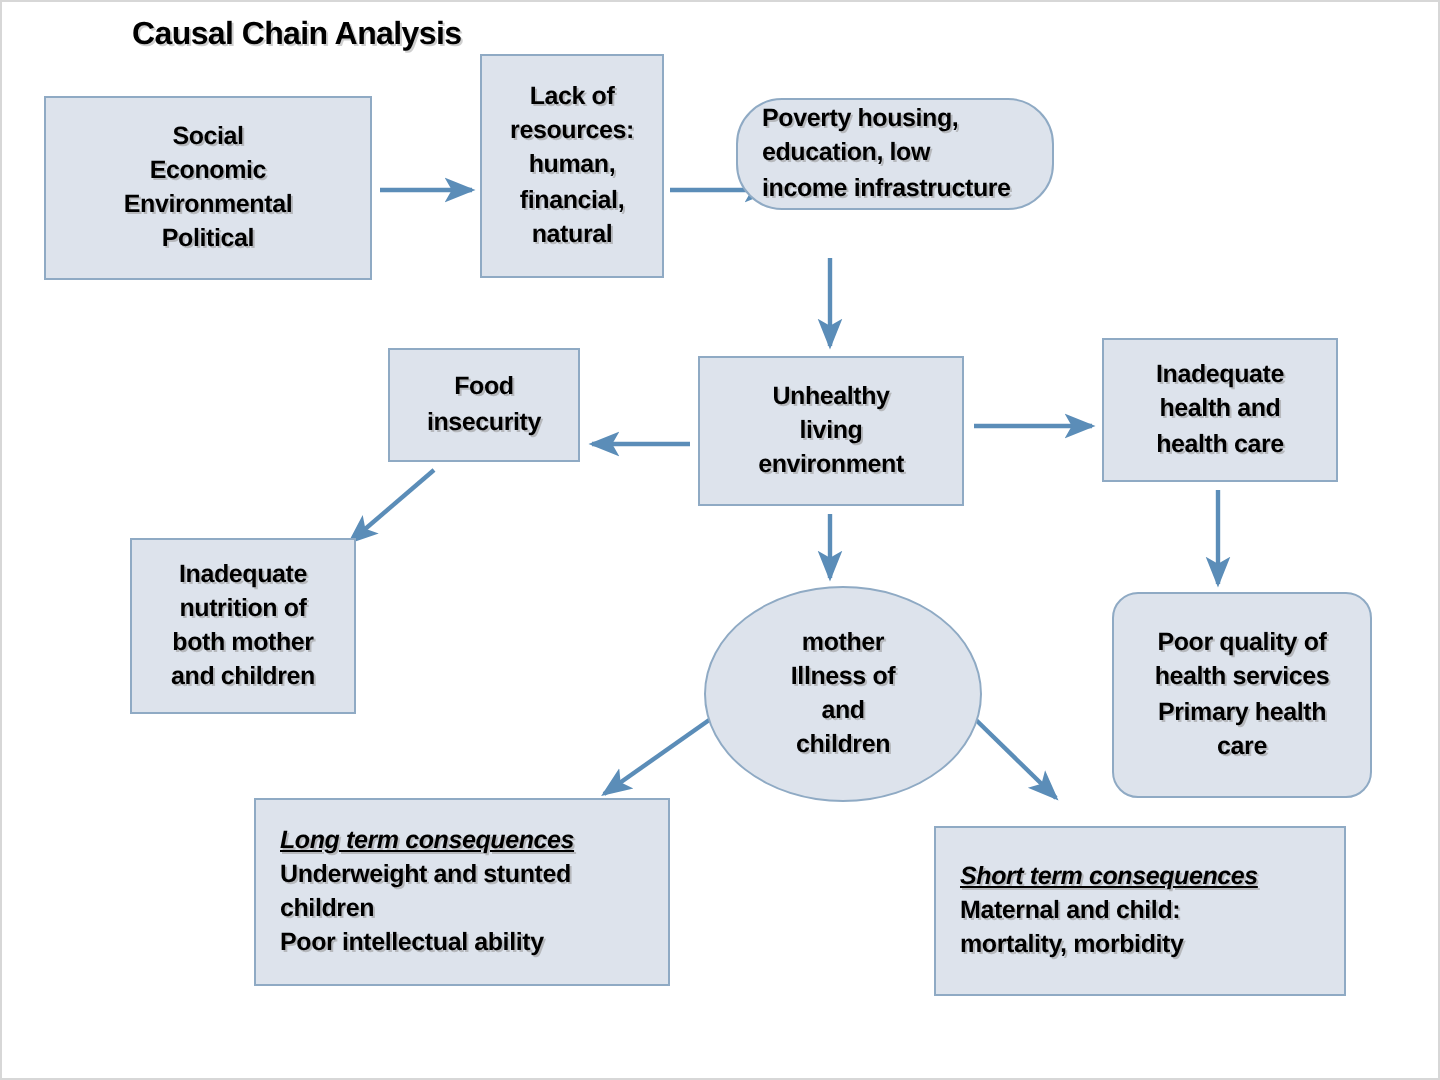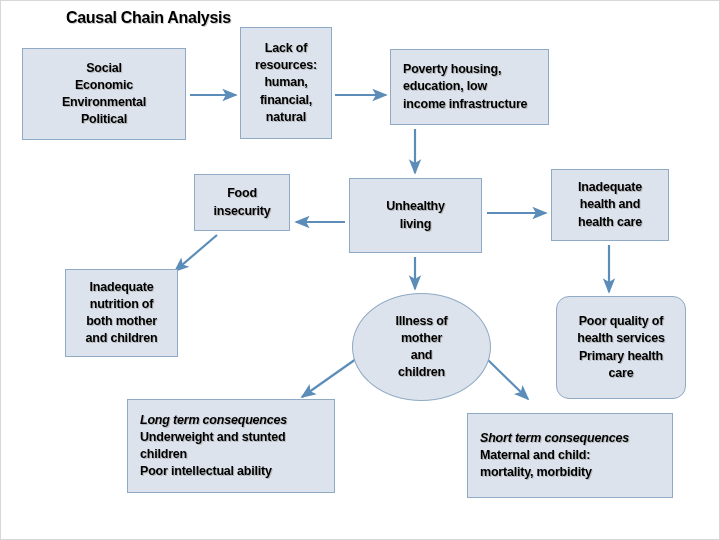--- a/index.html
+++ b/index.html
@@ -28,21 +28,21 @@
     line-height:1.38;
     letter-spacing:-0.2px;
     text-shadow:1px 1px 0 rgba(150,150,150,0.55);
     z-index:2;
   }
   .node.rounded{border-radius:13px;}
   .node.ellipse{border-radius:50%;}
   .node.left-align{justify-content:flex-start;text-align:left;}
   .node .inner{padding:0 7px;width:100%;}
   .node .inner.pad-left{padding-left:12px;}
-  .lead{font-style:italic;font-weight:bold;display:block;}
+  .lead{font-style:italic;font-weight:bold;display:block;text-decoration:underline;}
   .line{display:block;}
   #title{
     position:absolute;
     left:65px;top:8px;
     font-size:16px;
     font-weight:bold;
     color:#000000;
     letter-spacing:-0.3px;
     text-shadow:1px 1px 0 rgba(160,160,160,0.5);
     z-index:3;
@@ -87,39 +87,40 @@
   <div class="node" style="left:239px;top:26px;width:92px;height:112px;">
     <div class="inner">
       <span class="line">Lack of</span>
       <span class="line">resources:</span>
       <span class="line">human,</span>
       <span class="line">financial,</span>
       <span class="line">natural</span>
     </div>
   </div>
 
-  <div class="node left-align" style="left:389px;top:48px;width:159px;height:76px;">
+  <div class="node left-align" style="left:367px;top:48px;width:159px;height:56px;border-radius:23px;">
     <div class="inner pad-left">
       <span class="line">Poverty  housing,</span>
       <span class="line">education, low</span>
       <span class="line">income infrastructure</span>
     </div>
   </div>
 
   <div class="node" style="left:193px;top:173px;width:96px;height:57px;">
     <div class="inner">
       <span class="line">Food</span>
       <span class="line">insecurity</span>
     </div>
   </div>
 
   <div class="node" style="left:348px;top:177px;width:133px;height:75px;">
     <div class="inner">
       <span class="line">Unhealthy</span>
       <span class="line">living</span>
+      <span class="line">environment</span>
     </div>
   </div>
 
   <div class="node" style="left:550px;top:168px;width:118px;height:72px;">
     <div class="inner">
       <span class="line">Inadequate</span>
       <span class="line">health and</span>
       <span class="line">health care</span>
     </div>
   </div>
@@ -128,22 +129,22 @@
     <div class="inner">
       <span class="line">Inadequate</span>
       <span class="line">nutrition of</span>
       <span class="line">both mother</span>
       <span class="line">and children</span>
     </div>
   </div>
 
   <div class="node ellipse" style="left:351px;top:292px;width:139px;height:108px;">
     <div class="inner">
+      <span class="line">mother</span>
       <span class="line">Illness of</span>
-      <span class="line">mother</span>
       <span class="line">and</span>
       <span class="line">children</span>
     </div>
   </div>
 
   <div class="node rounded" style="left:555px;top:295px;width:130px;height:103px;">
     <div class="inner">
       <span class="line">Poor quality of</span>
       <span class="line">health services</span>
       <span class="line">Primary health</span>

